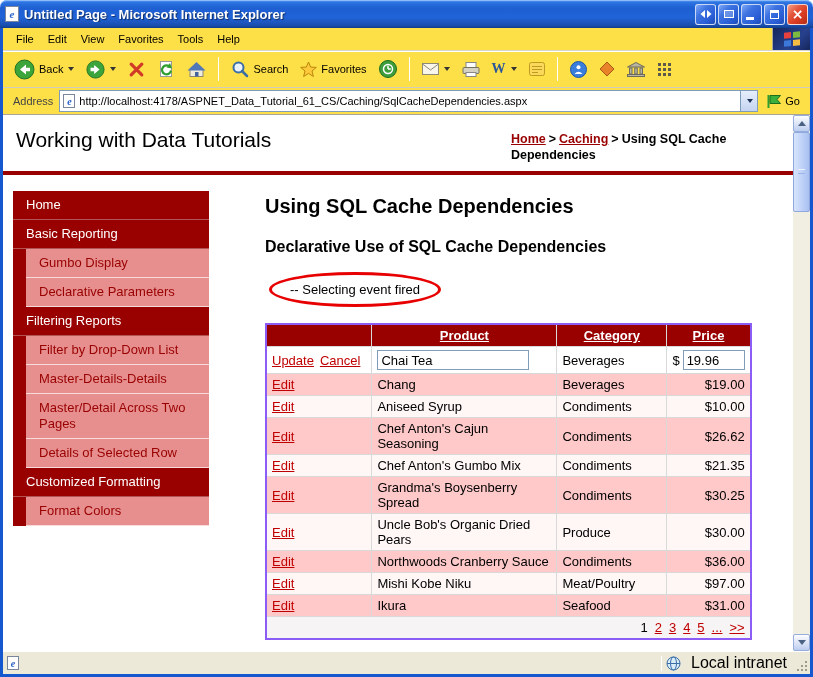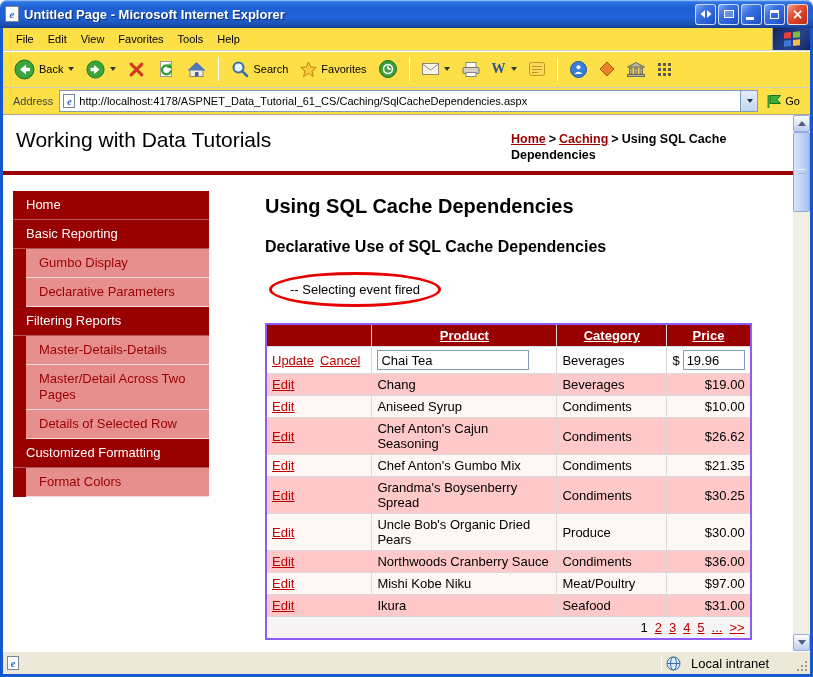--- a/index.html
+++ b/index.html
@@ -129,21 +129,21 @@
     border:1px solid #8fa8dd; border-radius:2px; cursor:pointer; }
   .scroll-thumb::after { content:""; position:absolute; left:4px; right:4px; top:36px;
     border-top:1px solid #eef4ff; border-bottom:1px solid #9db4e4; height:3px; }
 
   
   .statusbar { height:23px; background:#ece9d8; border-top:1px solid #fff;
     display:flex; align-items:center; padding:0 4px; position:relative; }
   .status-left { flex:1; display:flex; align-items:center; gap:5px; }
   .status-left .ie-page { width:12px; height:14px; font-size:10px; }
   .sep-v { width:1px; height:15px; background:#aca899; border-right:1px solid #fff; margin:0 4px; }
-  .zone { display:flex; align-items:center; gap:10px; width:140px; font-size:13px; color:#000; }
+  .zone { display:flex; align-items:center; gap:10px; width:140px; font-size:16px; color:#000; }
   .grip { position:absolute; right:2px; bottom:2px; width:13px; height:13px; }
   .grip::before { content:""; position:absolute; right:1px; bottom:1px; width:2px; height:2px; background:#9f9c8b;
     box-shadow:-4px 0 0 #9f9c8b, -8px 0 0 #9f9c8b, 0 -4px 0 #9f9c8b, -4px -4px 0 #9f9c8b, 0 -8px 0 #9f9c8b; }
 </style>
 </head>
 <body>
 
 <div class="window">
 
   <div class="titlebar">
@@ -341,20 +341,21 @@
         <div class="rule"></div>
 
         <div class="body-row">
 
           <div class="sidebar">
             <div class="nav-item nav-header">Home</div>
             <div class="nav-item nav-header">Basic Reporting</div>
             <div class="nav-item nav-sub">Gumbo Display</div>
             <div class="nav-item nav-sub">Declarative Parameters</div>
             <div class="nav-item nav-header">Filtering Reports</div>
+            <div class="nav-item nav-sub">Filter by Drop-Down List</div>
             <div class="nav-item nav-sub">Master-Details-Details</div>
             <div class="nav-item nav-sub">Master/Detail Across Two Pages</div>
             <div class="nav-item nav-sub">Details of Selected Row</div>
             <div class="nav-item nav-header">Customized Formatting</div>
             <div class="nav-item nav-sub">Format Colors</div>
           </div>
 
           <div class="main">
             <div class="h1">Using SQL Cache Dependencies</div>
             <div class="h2">Declarative Use of SQL Cache Dependencies</div>

